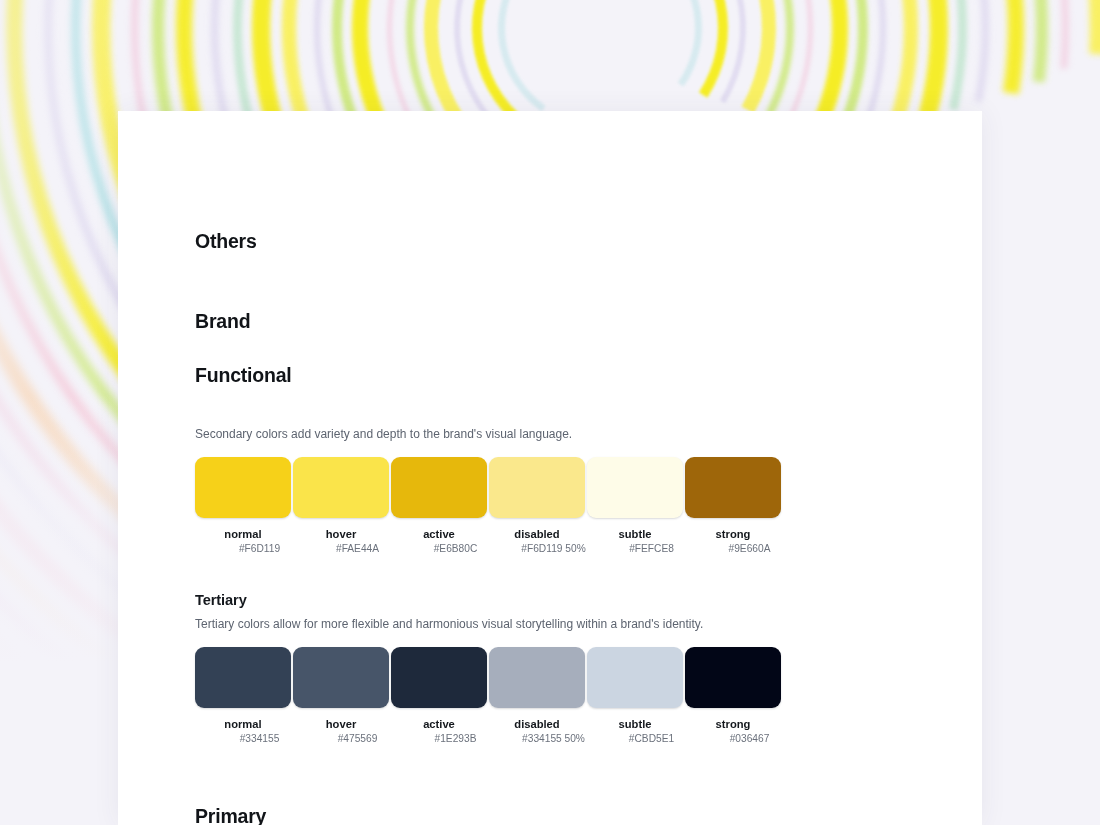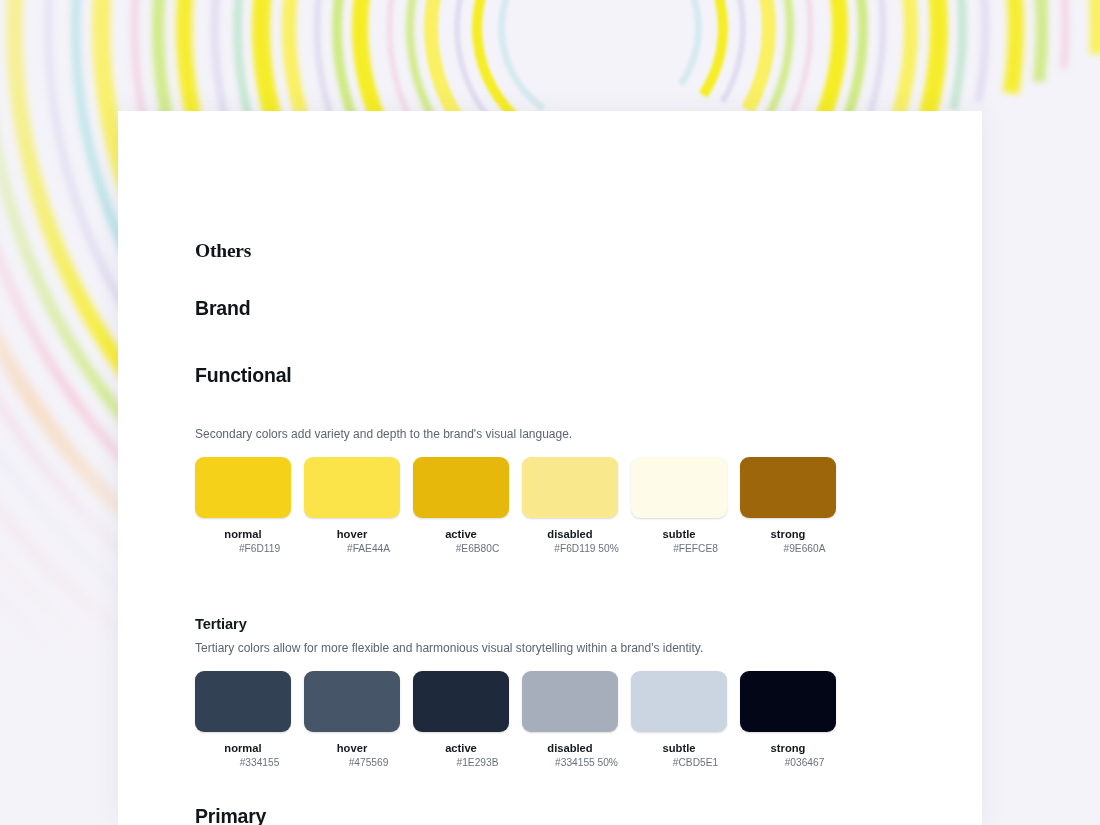--- a/index.html
+++ b/index.html
@@ -82,49 +82,49 @@
 
   
   .big-heading {
     position: absolute;
     font-size: 19.5px;
     font-weight: bold;
     color: #111418;
     letter-spacing: -0.2px;
     white-space: nowrap;
   }
-  #heading-others     { top: 129px; font-family: Liberation Serif, serif; }
-  #heading-brand      { top: 186px; }
+  #heading-others     { top: 119px; }
+  #heading-brand      { top: 199px; }
   #heading-functional { top: 253px; }
   #heading-primary    { top: 694px; }
 
   
   .group { position: absolute; left: 0; }
   #group-secondary { top: 316px; }
-  #group-tertiary  { top: 505px; }
+  #group-tertiary  { top: 481px; }
 
   .group-title {
     font-size: 14.6px;
     font-weight: bold;
     color: #14181d;
     letter-spacing: -0.1px;
     margin: 0 0 9px 0;
     white-space: nowrap;
   }
   .group-desc {
     font-size: 12px;
     font-weight: normal;
     color: #5d6470;
     margin: 0 0 16px 0;
     white-space: nowrap;
   }
 
   .swatch-row {
     display: flex;
-    gap: 13px;
+    gap: 2px;
   }
   .swatch-cell {
     width: 96px;
     display: flex;
     flex-direction: column;
     align-items: center;
   }
   .swatch-chip {
     width: 96px;
     height: 61px;

